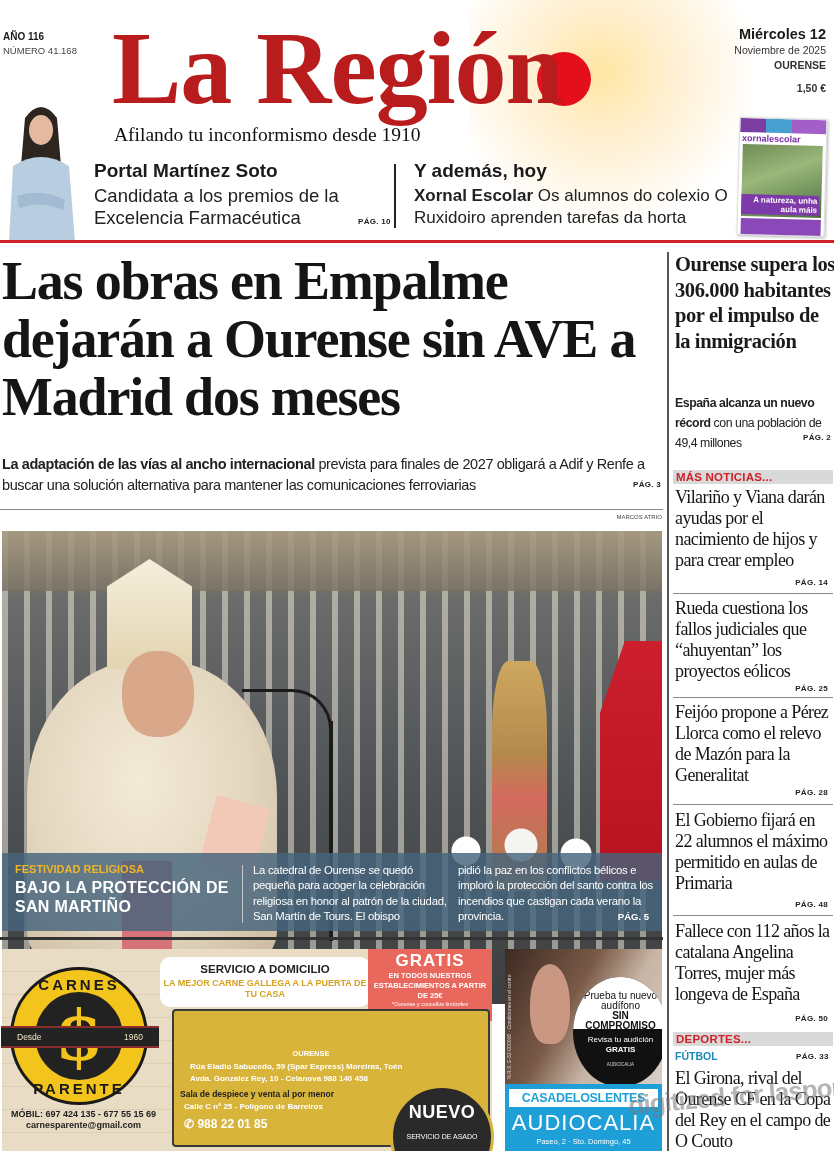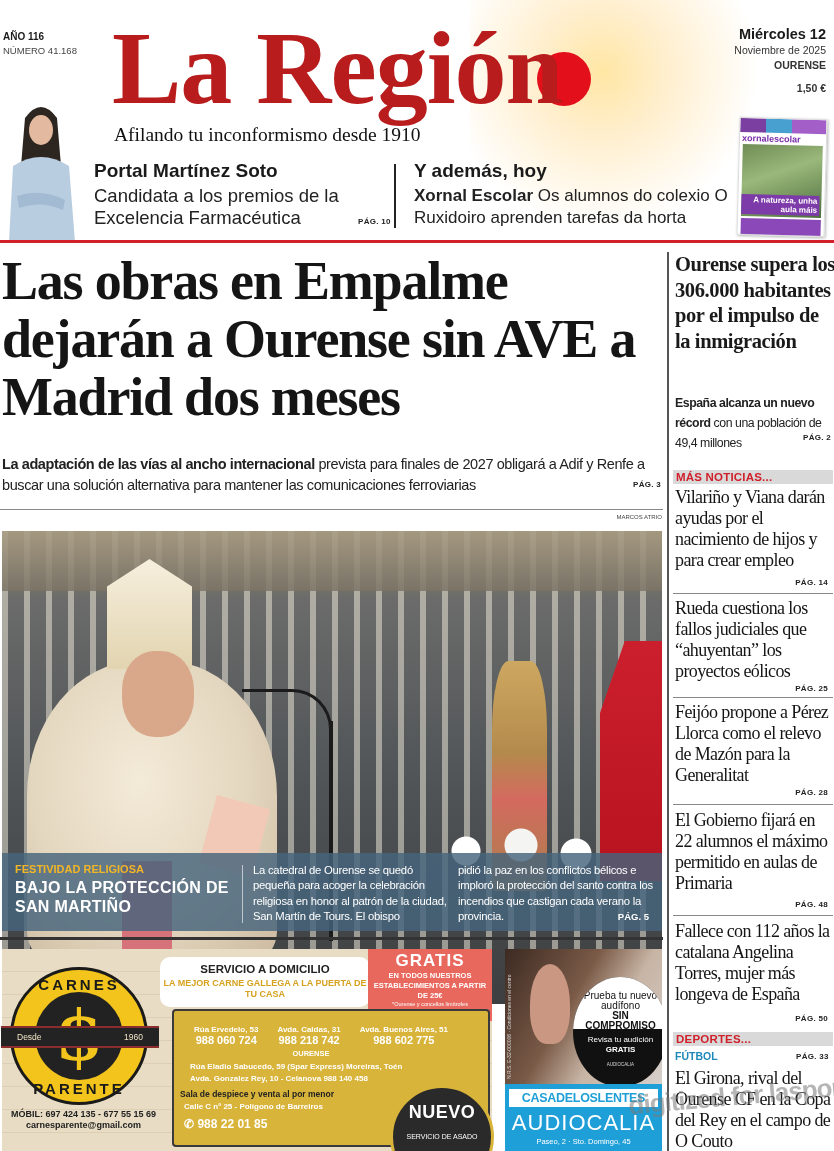--- a/index.html
+++ b/index.html
@@ -264,34 +264,20 @@
     <div class="dom-title">SERVICIO A DOMICILIO</div>
     <div class="dom-sub">LA MEJOR CARNE GALLEGA A LA PUERTA DE TU CASA</div>
   </div>
   <div class="gratis-box">
     <div class="gratis-title">GRATIS</div>
     <div class="gratis-sub">EN TODOS NUESTROS ESTABLECIMIENTOS A PARTIR DE 25€</div>
     <div class="gratis-note">*Ourense y concellos limítrofes</div>
   </div>
 
   <div class="shops-box">
-    <div class="shops-row">
-      <div>
-          <div class="shop-addr">Rúa Ervedelo, 53</div>
-          <div class="shop-phone">988 060 724</div>
-        </div>
-      <div>
-          <div class="shop-addr">Avda. Caldas, 31</div>
-          <div class="shop-phone">988 218 742</div>
-        </div>
-      <div>
-          <div class="shop-addr">Avda. Buenos Aires, 51</div>
-          <div class="shop-phone">988 602 775</div>
-        </div>
-    </div>
     <div class="shops-city">OURENSE</div>
     <div class="shops-more">
       <div>Rúa Eladio Sabucedo, 59 (Spar Express) Moreiras, Toén</div>
       <div>Avda. Gonzalez Rey, 10 - Celanova 988 140 458</div>
     </div>
     <div class="shops-sala">Sala de despiece y venta al por menor</div>
     <div class="shops-poligono">Calle C nº 25 - Polígono de Barreiros</div>
     <div class="shops-phone"><span>✆ </span><span>988 22 01 85</span></div>
   </div>
 

